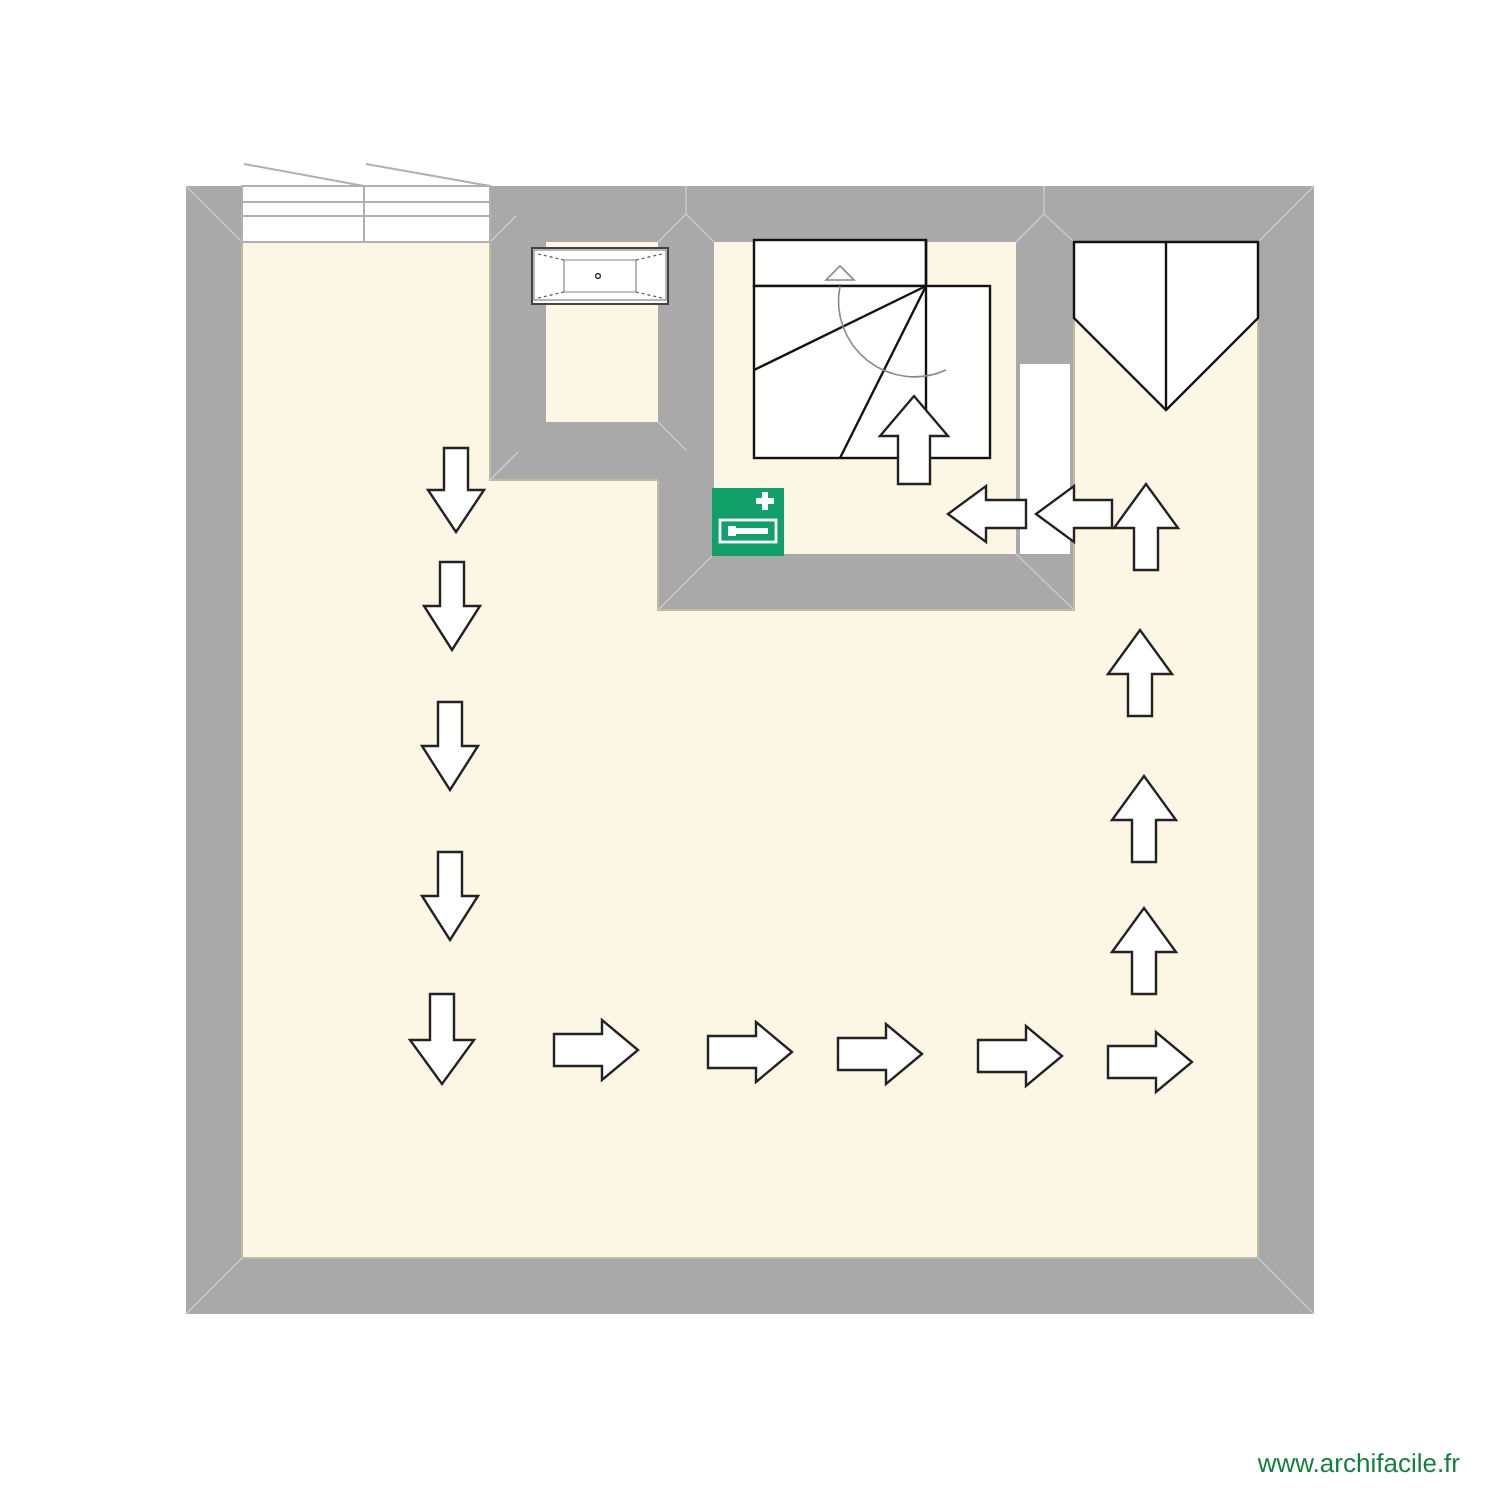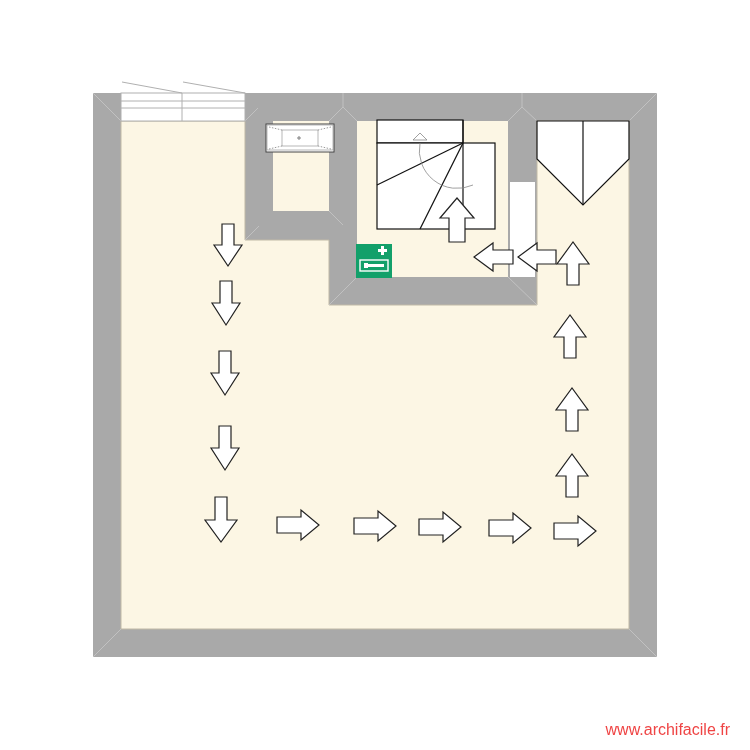--- a/index.html
+++ b/index.html
@@ -1,18 +1,18 @@
 <!DOCTYPE html>
 <html><head>
 <meta charset="utf-8">
 <style>
   html, body { margin:0; padding:0; background:#ffffff; }
   body { width:750px; height:750px; position:relative; overflow:hidden; font-family:"Liberation Sans", sans-serif; }
   svg { position:absolute; left:0; top:0; }
-  .watermark { position:absolute; right:20px; bottom:11px; font-size:16px; color:#ef4444; font-family:"Liberation Sans", sans-serif; }
+  .watermark { position:absolute; right:20px; bottom:11px; font-size:13px; color:#15803d; font-family:"Liberation Sans", sans-serif; }
 </style>
 </head>
 <body>
 
 <div style="position:absolute;left:0;top:0;width:750px;height:750px;">
 <svg width="750" height="750" viewBox="0 0 750 750" xmlns="http://www.w3.org/2000/svg">
 
   <g>
     <rect x="93" y="93" width="564" height="564" fill="#a9a9a9"></rect>
   </g>

